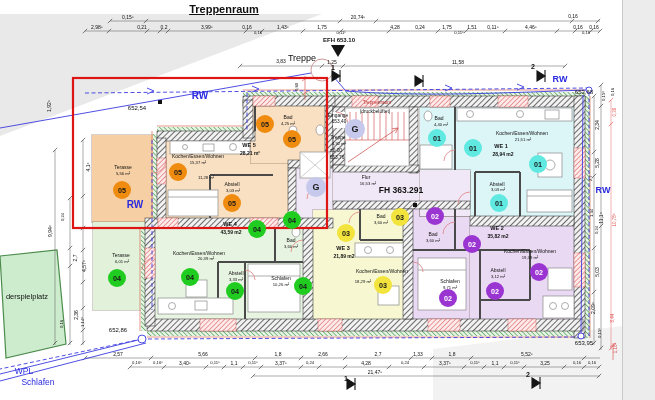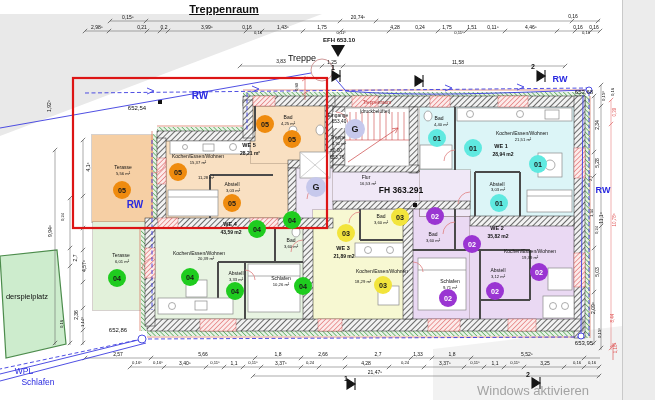--- a/index.html
+++ b/index.html
@@ -475,14 +475,13 @@
       <div class="lbl" style="left: 475px; top: 363px; font-size: 4.2px; transform: translate(-50%, -50%);">0,11⁵</div>
       <div class="lbl" style="left: 495px; top: 363px; font-size: 5px; transform: translate(-50%, -50%);">1,1</div>
       <div class="lbl" style="left: 515px; top: 363px; font-size: 4.2px; transform: translate(-50%, -50%);">0,11⁵</div>
       <div class="lbl" style="left: 545px; top: 363px; font-size: 5px; transform: translate(-50%, -50%);">3,25</div>
       <div class="lbl" style="left: 577px; top: 363px; font-size: 4.2px; transform: translate(-50%, -50%);">0,16</div>
       <div class="lbl" style="left: 592px; top: 363px; font-size: 4.2px; transform: translate(-50%, -50%);">0,16</div>
       <div class="lbl" style="left: 375px; top: 372px; font-size: 5px; transform: translate(-50%, -50%);">21,47⁵</div>
     </div>
 
   <div id="page-title">Treppenraum</div>
-  <div id="watermark">Windows aktivieren</div>
 </div>
 
 </body></html>

